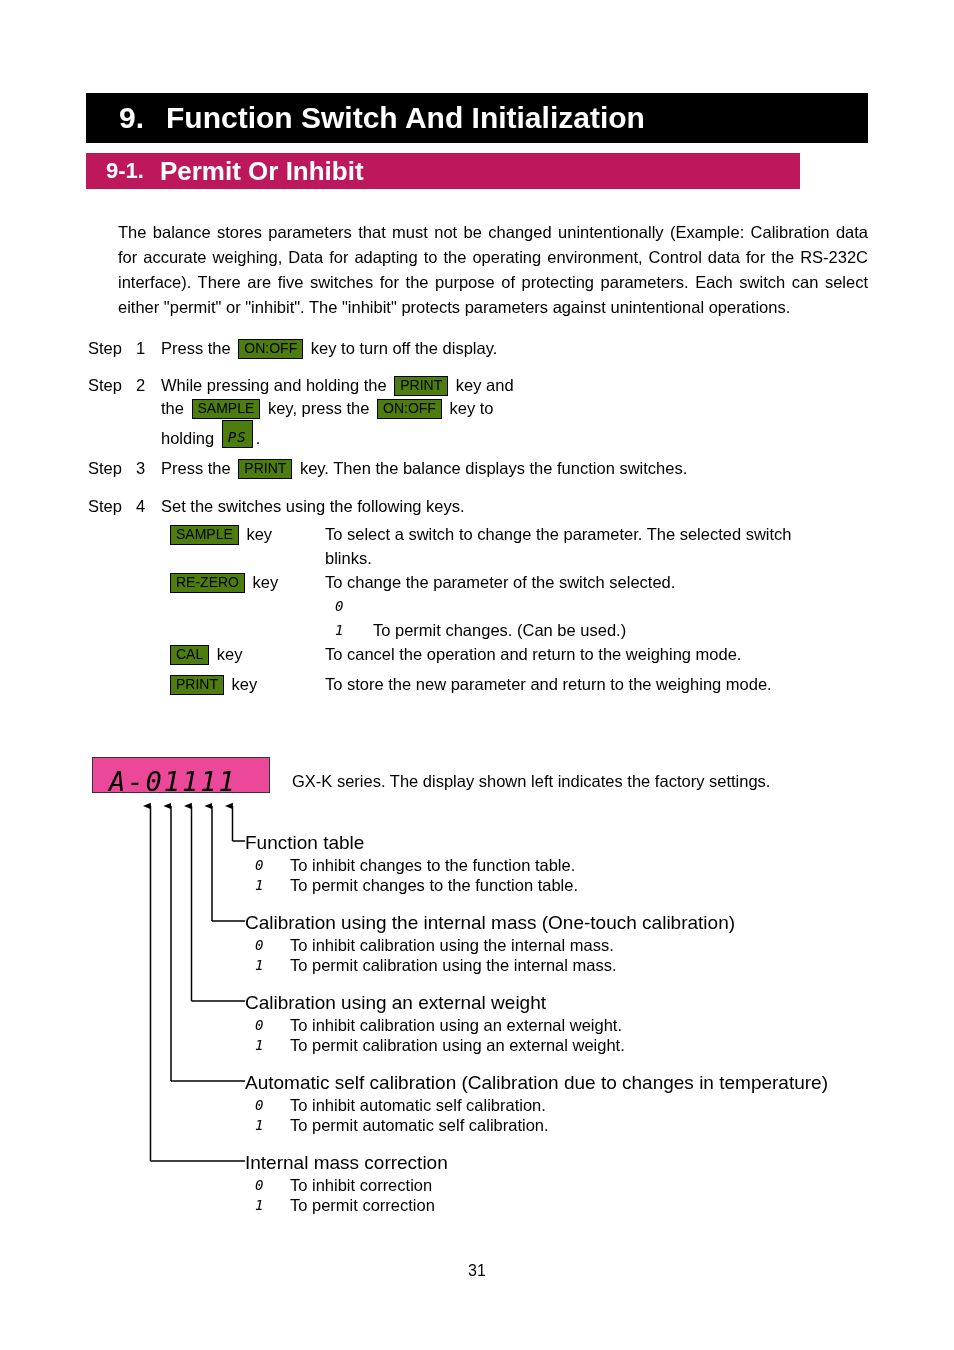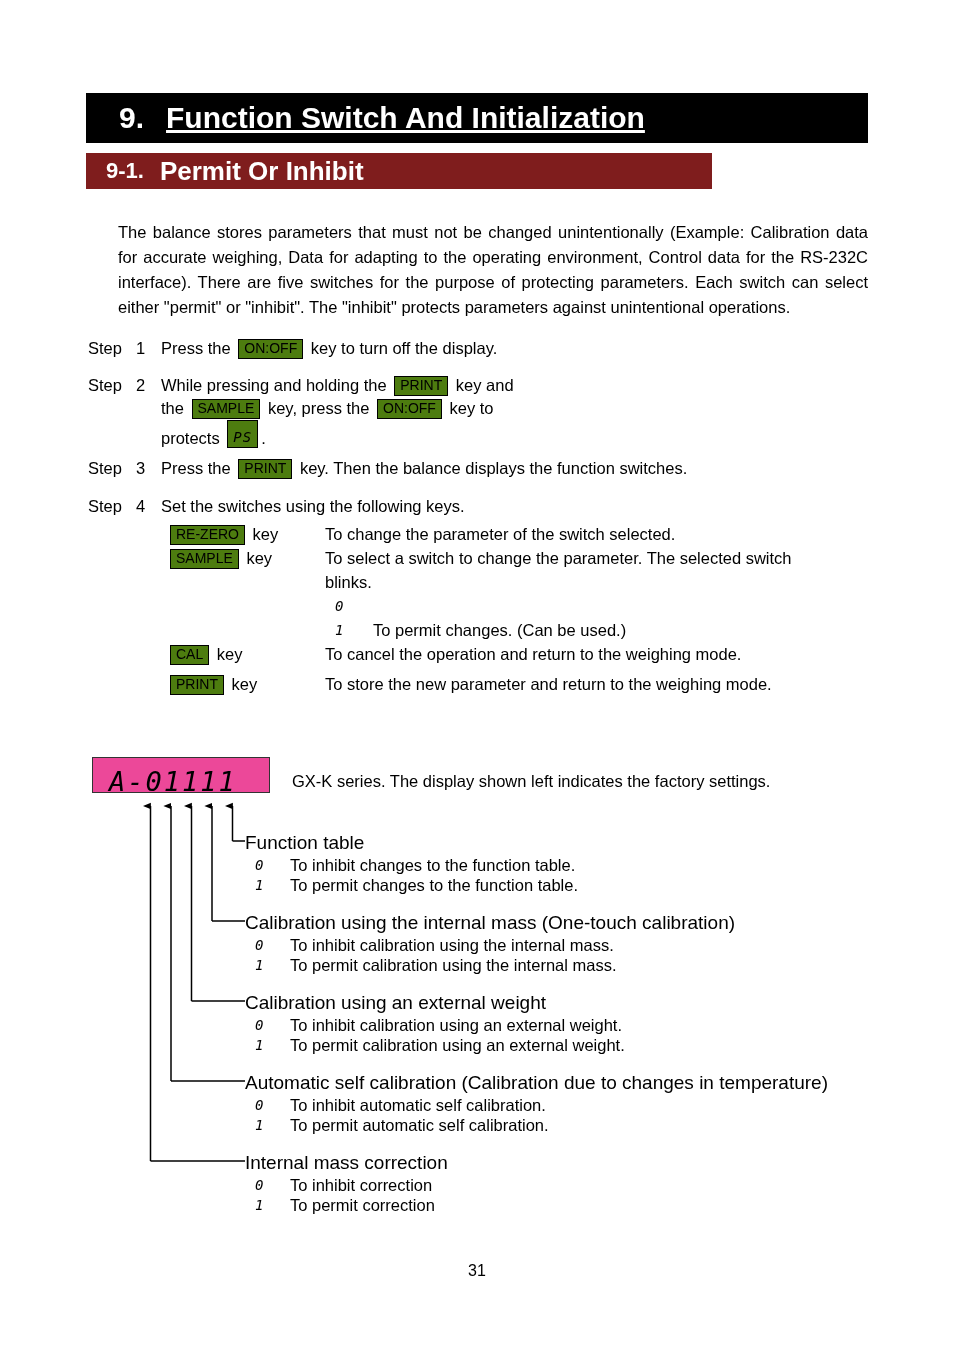--- a/index.html
+++ b/index.html
@@ -32,30 +32,29 @@
     font-size: 30px;
     font-weight: bold;
     margin-left: 33px;
     letter-spacing: 0px;
   }
   .chapter-bar .title {
     color: #ffffff;
     font-size: 30px;
     font-weight: bold;
     margin-left: 22px;
-    text-decoration: underline;
   }
 
   .section-bar {
     position: absolute;
     left: 86px;
     top: 153px;
-    width: 626px;
+    width: 714px;
     height: 36px;
-    background: #7f1d1d;
+    background: #be185d;
     display: flex;
     align-items: center;
   }
   .section-bar .num {
     color: #ffffff;
     font-size: 22px;
     font-weight: bold;
     margin-left: 20px;
   }
   .section-bar .title {
@@ -278,21 +277,21 @@
   <span class="idx">2</span>
   <span class="body">
     <span>While pressing and holding the</span>
     <span class="keycap">PRINT</span>
     <span>key and</span><br>
     <span>the</span>
     <span class="keycap">SAMPLE</span>
     <span>key, press the</span>
     <span class="keycap">ON:OFF</span>
     <span>key to</span><br>
-    <span>protects</span>
+    <span>holding</span>
     <span class="keycap lcdbox"><span class="seg">PS</span></span><span>.</span>
   </span>
 </div>
 
 <div class="step" id="step3">
   <span class="lbl">Step</span>
   <span class="idx">3</span>
   <span class="body">
     <span>Press the</span>
     <span class="keycap">PRINT</span>
@@ -300,40 +299,40 @@
   </span>
 </div>
 
 <div class="step" id="step4">
   <span class="lbl">Step</span>
   <span class="idx">4</span>
   <span class="body">Set the switches using the following keys.</span>
 </div>
 
 <div class="keyrows">
-
-  <div class="keyrow">
-    <div class="kcell">
-      <span class="keycap">RE-ZERO</span>
-      <span>key</span>
-    </div>
-    <div class="dcell">To change the parameter of the switch selected.</div>
-  </div>
 
   <div class="keyrow">
     <div class="kcell">
       <span class="keycap">SAMPLE</span>
       <span>key</span>
     </div>
     <div class="dcell">
       <span>To select a switch to change the parameter. The selected switch</span><br>
       <span>blinks.</span>
     </div>
   </div>
 
+  <div class="keyrow">
+    <div class="kcell">
+      <span class="keycap">RE-ZERO</span>
+      <span>key</span>
+    </div>
+    <div class="dcell">To change the parameter of the switch selected.</div>
+  </div>
+
   <div class="subrow">
     <span class="mark seg">0</span>
   </div>
   <div class="subrow">
     <span class="mark seg">1</span>
     <span>To permit changes. (Can be used.)</span>
   </div>
 
   <div class="keyrow">
     <div class="kcell">

